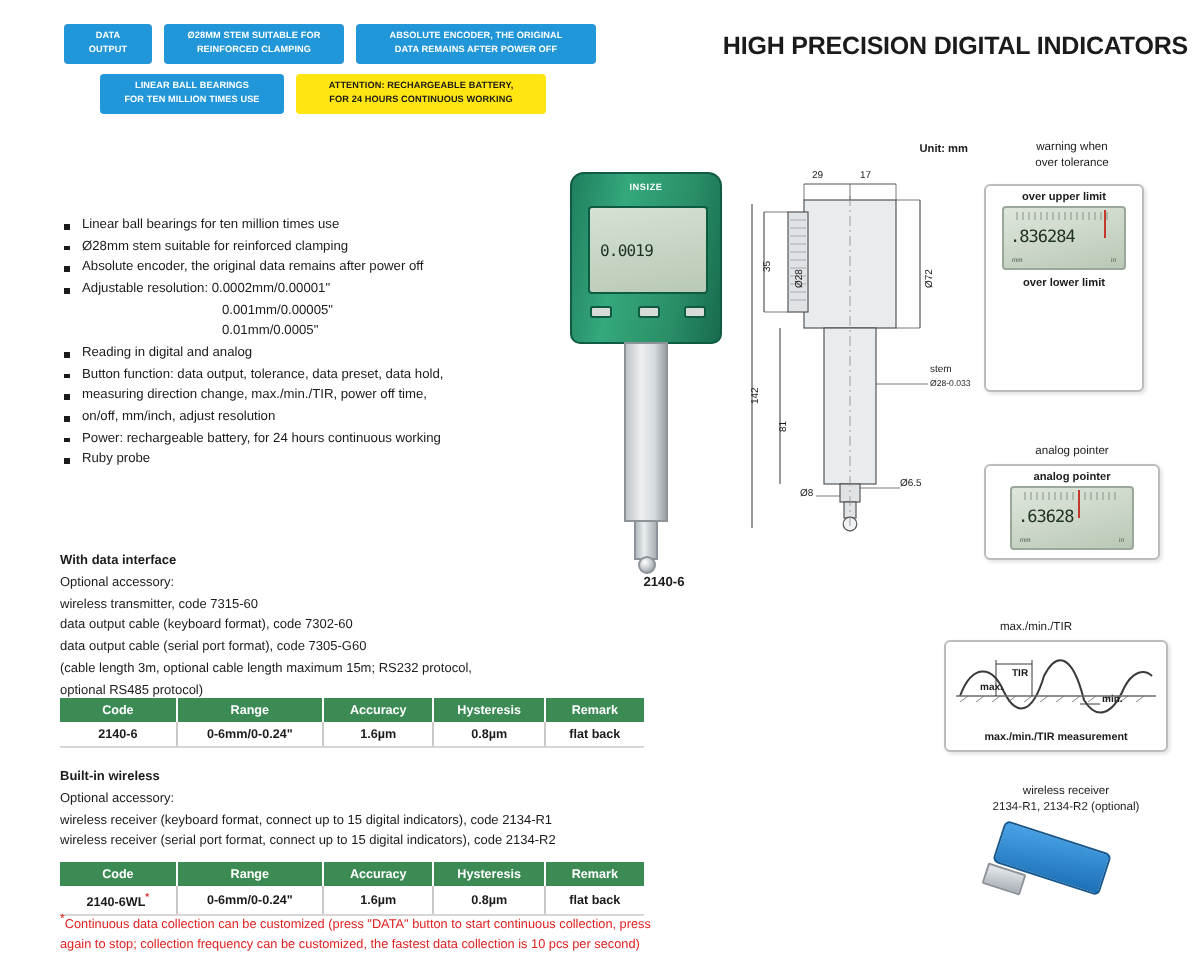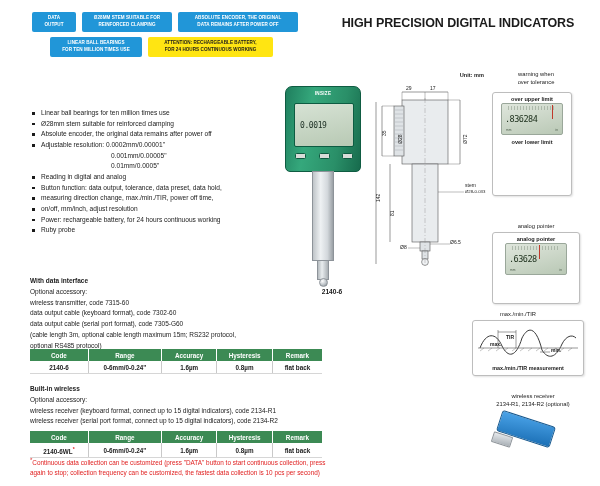--- a/index.html
+++ b/index.html
@@ -20,21 +20,21 @@
     background: #2196d8; color: #ffffff;
     font-size: 4.6px; font-weight: bold; line-height: 1.5;
     text-align: center; padding: 3px 4px; border-radius: 2px;
     letter-spacing: .05px;
   }
   .badge.yellow { background: #ffe512; color: #1b1b1b; }
 
   .page-title {
     position: absolute; left: 322px; top: 16px; width: 272px;
     font-size: 12.5px; font-weight: bold; color: #1b1b1b;
-    text-align: center; letter-spacing: -.1px;
+    text-align: right; letter-spacing: -.1px;
   }
 
   
   .features { position: absolute; left: 30px; top: 108px; width: 262px; }
   .feat { position: relative; padding-left: 11px; font-size: 6.6px; line-height: 1.62; }
   .feat::before {
     content: ""; position: absolute; left: 2px; top: 4px;
     width: 2.6px; height: 2.6px; background: #1b1b1b;
   }
   .feat.sub { padding-left: 81px; }
@@ -383,21 +383,21 @@
       <div class="lcd-top"></div>
       <div class="lcd-mark"></div>
       <div class="lcd-val">.836284</div>
       <div class="lcd-bot">mm</div>
       <div class="lcd-bot r">in</div>
     </div>
     <div class="panel-inner-cap">over lower limit</div>
   </div>
 
   <div class="panel-cap" style="left:476px; top:222px;">analog pointer</div>
-  <div class="panel" style="left:492px; top:232px; width:88px; height:72px;">
+  <div class="panel" style="left:492px; top:232px; width:88px; height:48px;">
     <div class="panel-inner-cap">analog pointer</div>
     <div class="lcd">
       <div class="lcd-top"></div>
       <div class="lcd-mark" style="right:26px"></div>
       <div class="lcd-val">.63628</div>
       <div class="lcd-bot">mm</div>
       <div class="lcd-bot r">in</div>
     </div>
   </div>
 

